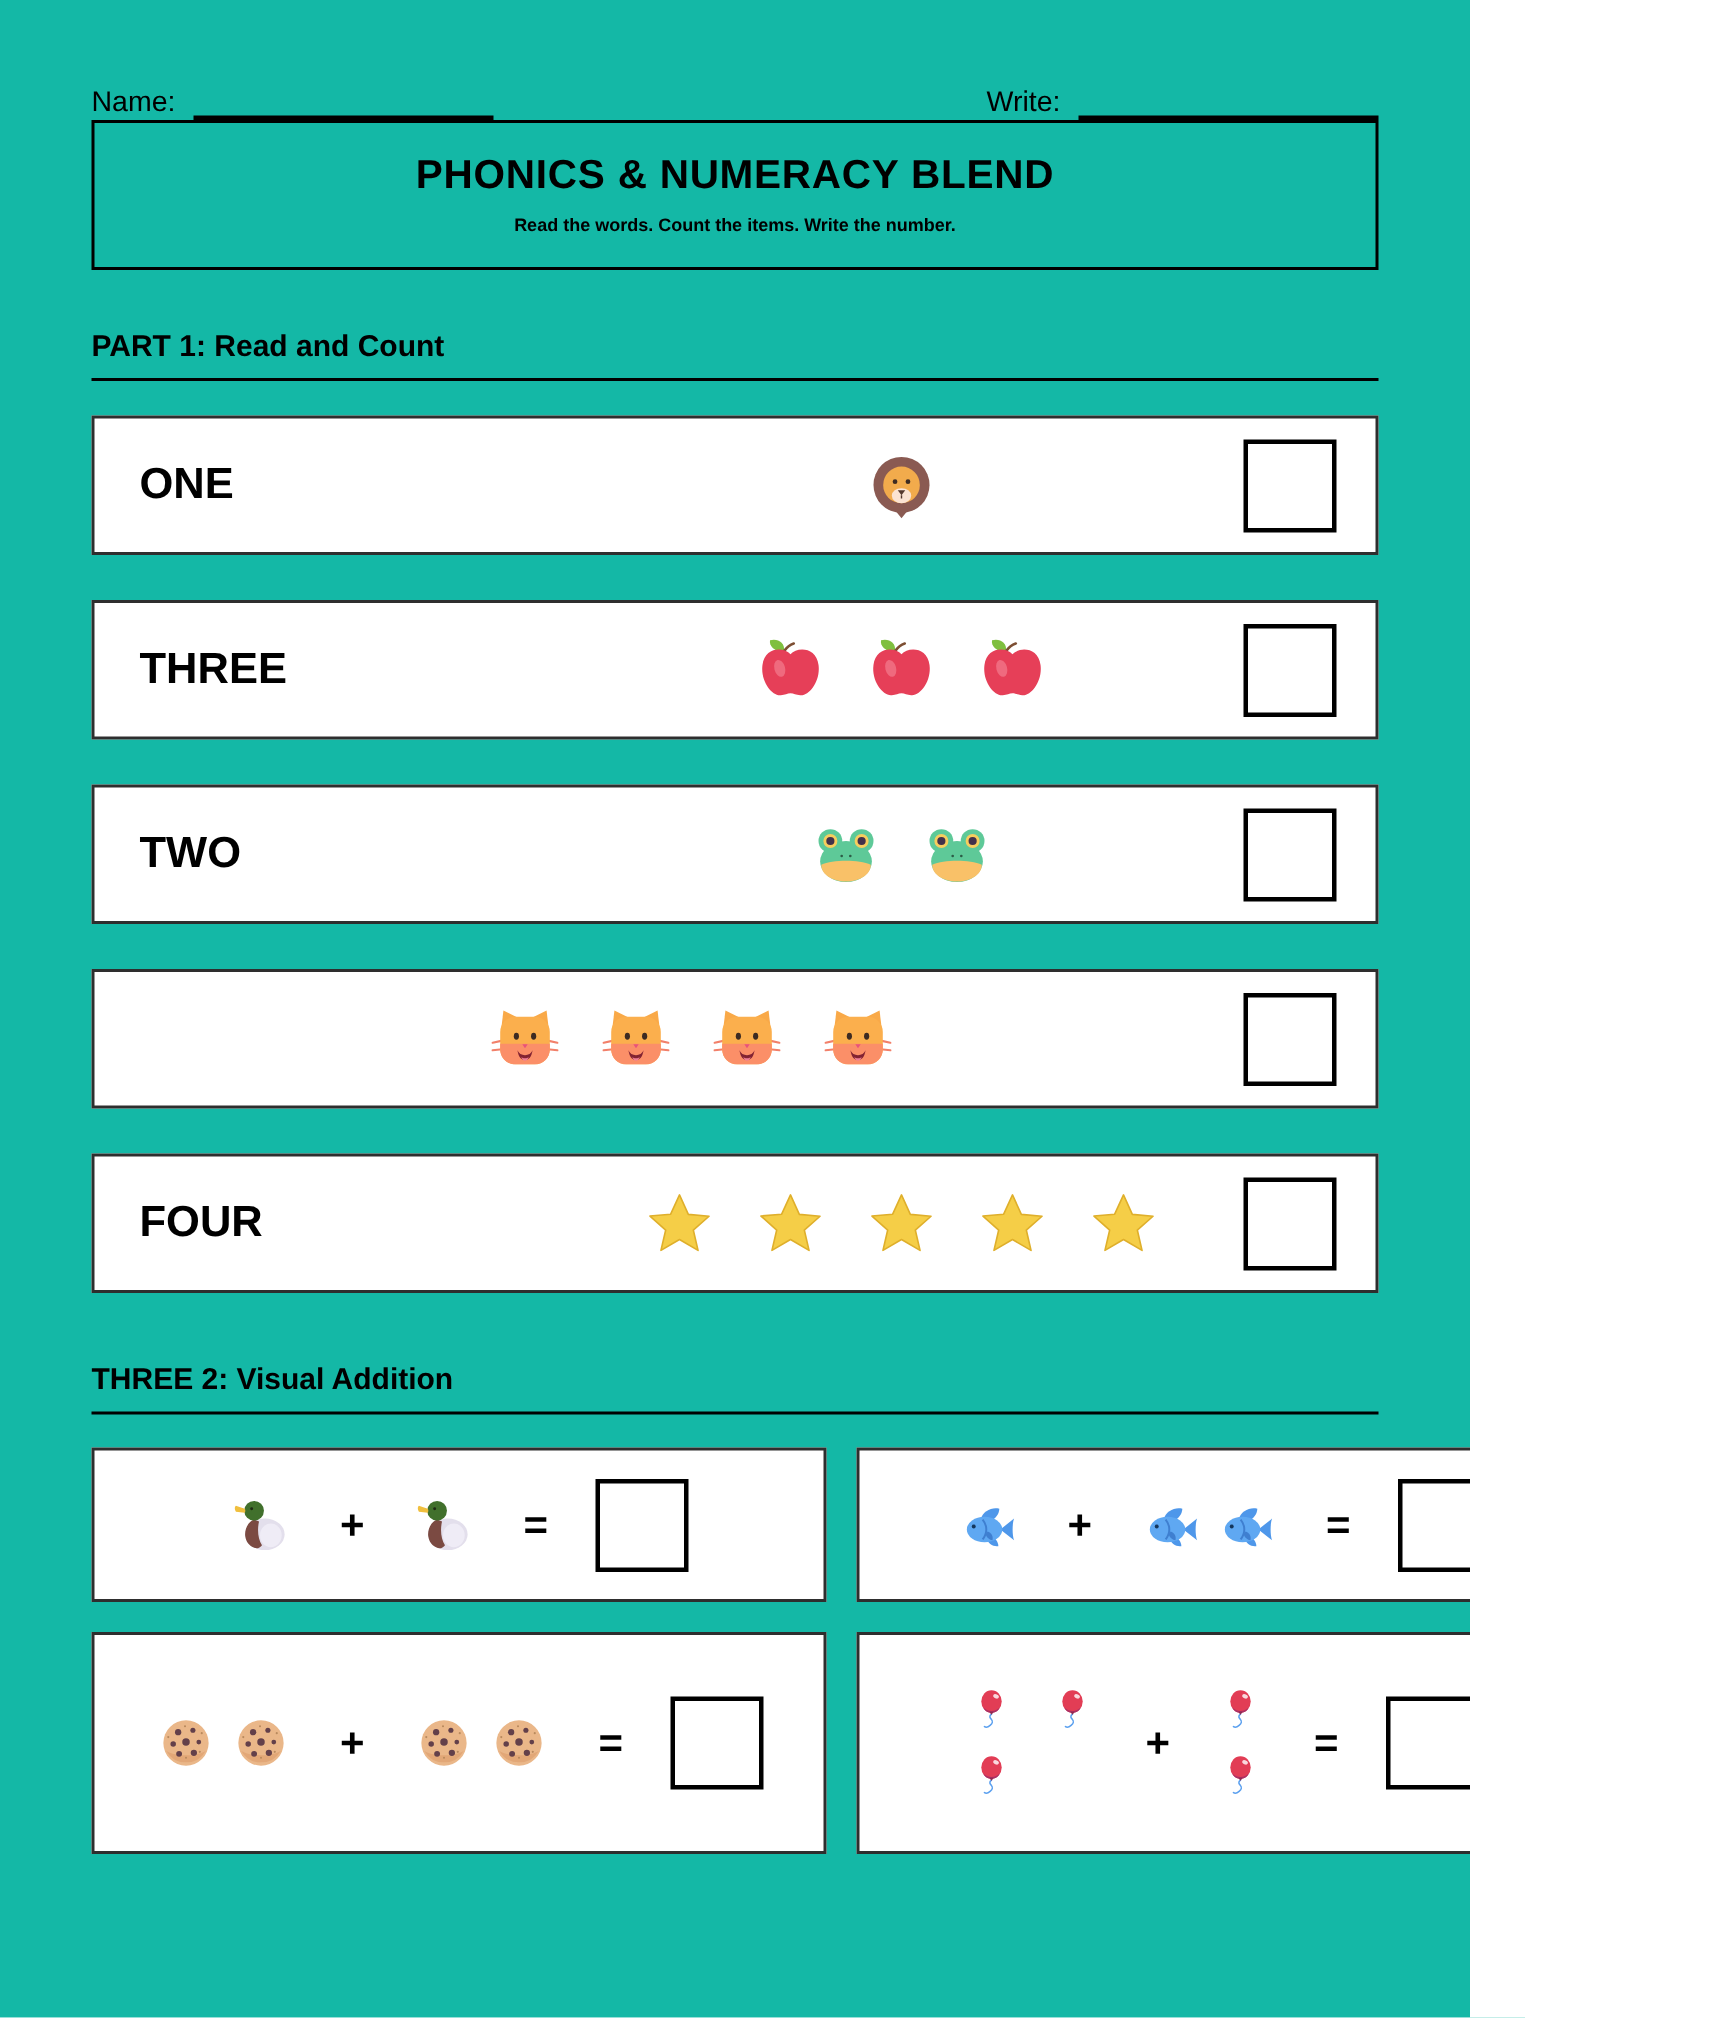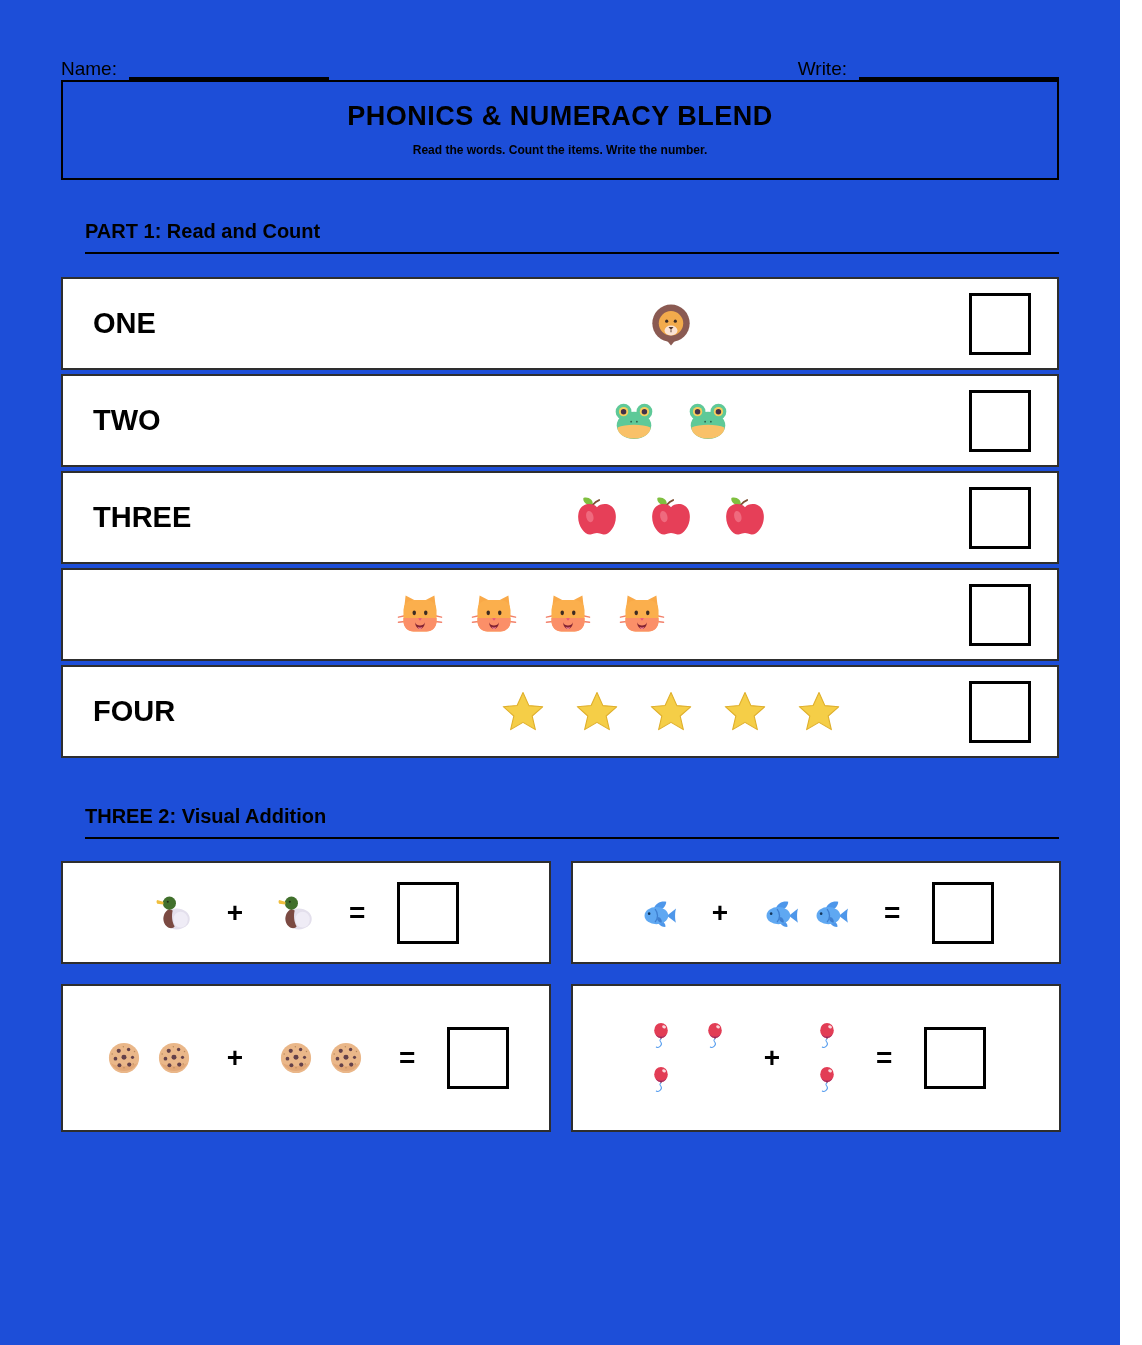--- a/index.html
+++ b/index.html
@@ -1,38 +1,38 @@
 <!DOCTYPE html>
 <html><head>
 <meta charset="utf-8">
 <style>
   * { margin:0; padding:0; box-sizing:border-box; }
   html,body { background:#fff; }
   body { font-family:"Liberation Sans","DejaVu Sans",sans-serif; color:#000; }
-  .page { width:1120px; height:1345px; background:#1d4ed8; padding:58px 61px 0 61px; overflow:hidden; }
+  .page { width:980px; height:1345px; background:#14b8a6; padding:58px 61px 0 61px; overflow:hidden; }
 
   
   .toprow { display:flex; justify-content:space-between; align-items:flex-end; }
   .field { display:flex; align-items:flex-end; gap:12px; }
   .field-label { font-size:19px; line-height:22px; }
   .fill-line { width:200px; height:16px; border-bottom:3px solid #000; }
 
   
   .titlebox { border:2.5px solid #000; text-align:center; padding:19px 10px 21px 10px; }
   .titlebox h1 { font-size:27px; font-weight:bold; letter-spacing:.5px; margin-bottom:11px; }
   .titlebox .subtitle { font-size:12px;font-weight:bold; }
 
   
-  .sect { font-size:20px; font-weight:bold; border-bottom:2px solid #000; padding-bottom:9px;margin-left:24px; }
+  .sect { font-size:20px; font-weight:bold; border-bottom:2px solid #000; padding-bottom:9px; }
   .sect.first { margin-top:40px; }
   .sect.second { margin-top:47px; }
 
   
   .rows { margin-top:23px; }
-  .row { border:2px solid #2e2e2e; height:93px; margin-bottom:4px;
+  .row { border:2px solid #2e2e2e; height:93px; margin-bottom:30px;
          display:flex; align-items:center; padding:0 26px 0 30px; background:#fff; }
   .word { width:280px; font-size:29px; font-weight:bold; }
   .emojis { flex:1; display:flex; justify-content:center; align-items:center; gap:28px; }
   .emojis .icon svg { width:46px; height:46px; display:block; }
   .abox { width:62px; height:62px; border:3px solid #000; background:#fff; flex:none; }
 
   
   .p2grid { margin-top:22px; display:grid; grid-template-columns:490px 490px;
             grid-template-rows:103px 148px; gap:20px; }
   .pbox { border:2px solid #2e2e2e; height:100%; display:flex; align-items:center;
@@ -81,20 +81,50 @@
               <circle cx="38" cy="28" r="2.2" fill="#3d2b22"></circle>
               <ellipse cx="32" cy="41" rx="9" ry="7" fill="#fbe3d3"></ellipse>
               <path d="M28.5 36h7L32 40.5z" fill="#54392e"></path>
               <path d="M32 40.5v3" stroke="#54392e" stroke-width="1.3"></path>
             </svg>
           </span>
         </div>
       <div class="abox"></div>
     </div>
     <div class="row">
+      <div class="word">THREE</div>
+      <div class="emojis">
+          <span class="icon">
+            <svg viewBox="0 0 64 64">
+              <path d="M26 14c1-8-6-12-13-10c-1 6 5 11 13 10z" fill="#7fbf3f"></path>
+              <path d="M26 14c3-4 6-6 9-7" stroke="#7d4f33" stroke-width="2.5" fill="none" stroke-linecap="round"></path>
+              <path d="M32 17c6-7 24-7 26 10c2 15-9 29-17 28c-4-.5-6-2-9-2s-5 1.5-9 2C15 56 4 42 6 27C8 10 26 10 32 17z" fill="#e63f58"></path>
+              <ellipse cx="22" cy="30" rx="5" ry="8" fill="#ef6a7e" transform="rotate(-15 22 30)"></ellipse>
+            </svg>
+          </span>
+          <span class="icon">
+            <svg viewBox="0 0 64 64">
+              <path d="M26 14c1-8-6-12-13-10c-1 6 5 11 13 10z" fill="#7fbf3f"></path>
+              <path d="M26 14c3-4 6-6 9-7" stroke="#7d4f33" stroke-width="2.5" fill="none" stroke-linecap="round"></path>
+              <path d="M32 17c6-7 24-7 26 10c2 15-9 29-17 28c-4-.5-6-2-9-2s-5 1.5-9 2C15 56 4 42 6 27C8 10 26 10 32 17z" fill="#e63f58"></path>
+              <ellipse cx="22" cy="30" rx="5" ry="8" fill="#ef6a7e" transform="rotate(-15 22 30)"></ellipse>
+            </svg>
+          </span>
+          <span class="icon">
+            <svg viewBox="0 0 64 64">
+              <path d="M26 14c1-8-6-12-13-10c-1 6 5 11 13 10z" fill="#7fbf3f"></path>
+              <path d="M26 14c3-4 6-6 9-7" stroke="#7d4f33" stroke-width="2.5" fill="none" stroke-linecap="round"></path>
+              <path d="M32 17c6-7 24-7 26 10c2 15-9 29-17 28c-4-.5-6-2-9-2s-5 1.5-9 2C15 56 4 42 6 27C8 10 26 10 32 17z" fill="#e63f58"></path>
+              <ellipse cx="22" cy="30" rx="5" ry="8" fill="#ef6a7e" transform="rotate(-15 22 30)"></ellipse>
+            </svg>
+          </span>
+        </div>
+      <div class="abox"></div>
+    </div>
+    <div class="row">
       <div class="word">TWO</div>
       <div class="emojis">
           <span class="icon">
             <svg viewBox="0 0 64 64">
               <circle cx="17.5" cy="19" r="11" fill="#5ec998"></circle>
               <circle cx="46.5" cy="19" r="11" fill="#5ec998"></circle>
               <ellipse cx="32" cy="38" rx="24" ry="19" fill="#5ec998"></ellipse>
               <path d="M9 41 C20 36 44 36 55 41 C55 50 45 56.5 32 56.5 C19 56.5 9 50 9 41 Z" fill="#f9c168"></path>
               <circle cx="17.5" cy="19" r="6.5" fill="#f7cd5e"></circle>
               <circle cx="17.5" cy="19" r="3.8" fill="#43314a"></circle>
@@ -109,50 +139,20 @@
               <circle cx="17.5" cy="19" r="11" fill="#5ec998"></circle>
               <circle cx="46.5" cy="19" r="11" fill="#5ec998"></circle>
               <ellipse cx="32" cy="38" rx="24" ry="19" fill="#5ec998"></ellipse>
               <path d="M9 41 C20 36 44 36 55 41 C55 50 45 56.5 32 56.5 C19 56.5 9 50 9 41 Z" fill="#f9c168"></path>
               <circle cx="17.5" cy="19" r="6.5" fill="#f7cd5e"></circle>
               <circle cx="17.5" cy="19" r="3.8" fill="#43314a"></circle>
               <circle cx="46.5" cy="19" r="6.5" fill="#f7cd5e"></circle>
               <circle cx="46.5" cy="19" r="3.8" fill="#43314a"></circle>
               <circle cx="28" cy="33" r="1.2" fill="#2c5c46"></circle>
               <circle cx="36" cy="33" r="1.2" fill="#2c5c46"></circle>
-            </svg>
-          </span>
-        </div>
-      <div class="abox"></div>
-    </div>
-    <div class="row">
-      <div class="word">THREE</div>
-      <div class="emojis">
-          <span class="icon">
-            <svg viewBox="0 0 64 64">
-              <path d="M26 14c1-8-6-12-13-10c-1 6 5 11 13 10z" fill="#7fbf3f"></path>
-              <path d="M26 14c3-4 6-6 9-7" stroke="#7d4f33" stroke-width="2.5" fill="none" stroke-linecap="round"></path>
-              <path d="M32 17c6-7 24-7 26 10c2 15-9 29-17 28c-4-.5-6-2-9-2s-5 1.5-9 2C15 56 4 42 6 27C8 10 26 10 32 17z" fill="#e63f58"></path>
-              <ellipse cx="22" cy="30" rx="5" ry="8" fill="#ef6a7e" transform="rotate(-15 22 30)"></ellipse>
-            </svg>
-          </span>
-          <span class="icon">
-            <svg viewBox="0 0 64 64">
-              <path d="M26 14c1-8-6-12-13-10c-1 6 5 11 13 10z" fill="#7fbf3f"></path>
-              <path d="M26 14c3-4 6-6 9-7" stroke="#7d4f33" stroke-width="2.5" fill="none" stroke-linecap="round"></path>
-              <path d="M32 17c6-7 24-7 26 10c2 15-9 29-17 28c-4-.5-6-2-9-2s-5 1.5-9 2C15 56 4 42 6 27C8 10 26 10 32 17z" fill="#e63f58"></path>
-              <ellipse cx="22" cy="30" rx="5" ry="8" fill="#ef6a7e" transform="rotate(-15 22 30)"></ellipse>
-            </svg>
-          </span>
-          <span class="icon">
-            <svg viewBox="0 0 64 64">
-              <path d="M26 14c1-8-6-12-13-10c-1 6 5 11 13 10z" fill="#7fbf3f"></path>
-              <path d="M26 14c3-4 6-6 9-7" stroke="#7d4f33" stroke-width="2.5" fill="none" stroke-linecap="round"></path>
-              <path d="M32 17c6-7 24-7 26 10c2 15-9 29-17 28c-4-.5-6-2-9-2s-5 1.5-9 2C15 56 4 42 6 27C8 10 26 10 32 17z" fill="#e63f58"></path>
-              <ellipse cx="22" cy="30" rx="5" ry="8" fill="#ef6a7e" transform="rotate(-15 22 30)"></ellipse>
             </svg>
           </span>
         </div>
       <div class="abox"></div>
     </div>
     <div class="row">
       <div class="emojis">
           <span class="icon">
             <svg viewBox="0 0 64 64">
               <path d="M10 22L12 5l14 7z" fill="#f9a948"></path>

